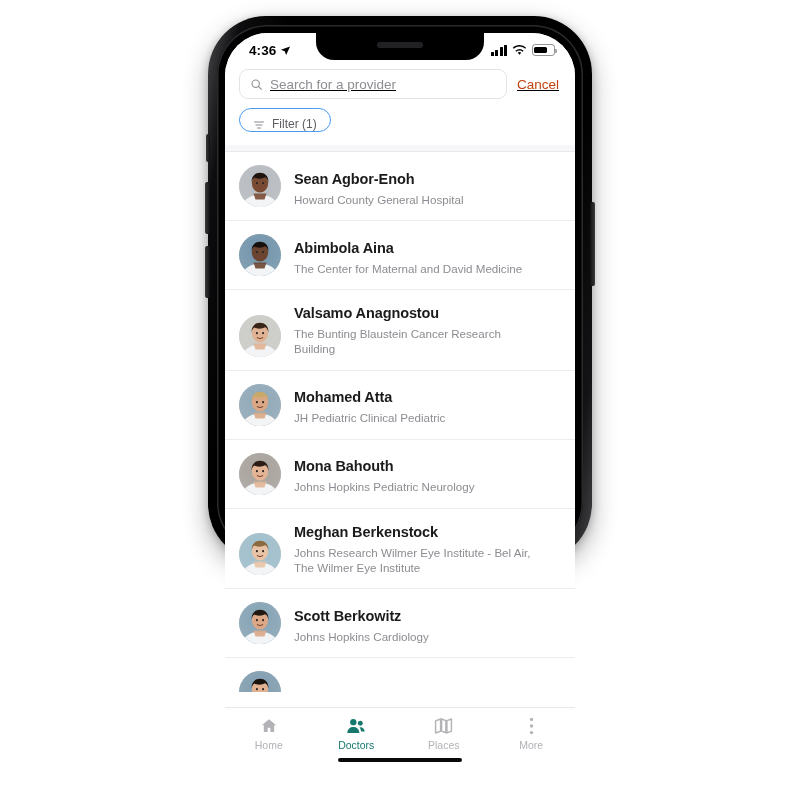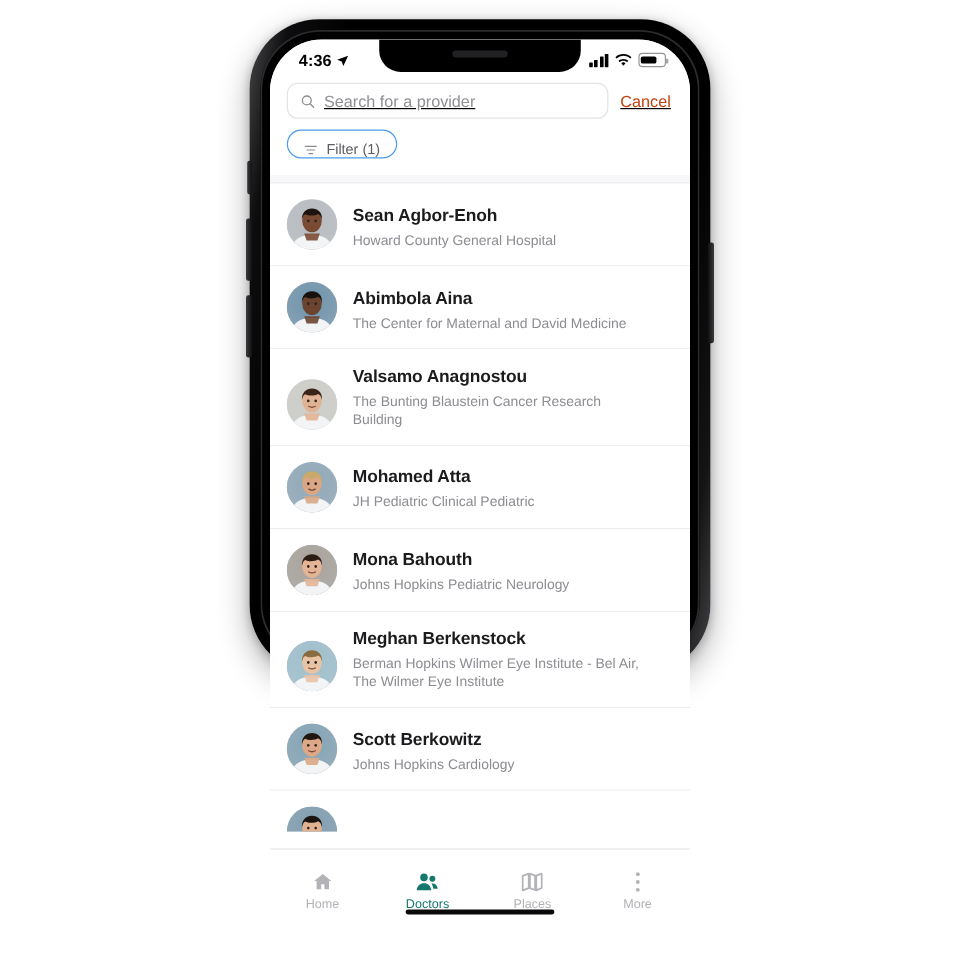--- a/index.html
+++ b/index.html
@@ -137,21 +137,21 @@
   .rsub{
     margin-top:4px; font-size:11.6px; color:#8c8c92; line-height:1.32;
     max-width: 240px;
   }
 
   
   .tabbar{
     position:absolute; left:0; right:0; bottom:0;
     height:62px; background:#fff;
     border-top:1px solid #e7e7ea;
-    display:flex; align-items:center; padding-top:8px;
+    display:flex; align-items:flex-start; padding-top:8px;
   }
   .tab{ flex:1; display:flex; flex-direction:column; align-items:center; gap:4px; }
   .tab .ic{ height:19px; display:flex; align-items:center; justify-content:center; }
   .tab .lb{ font-size:10.5px; color:#b2b2b7; }
   .tab.active .lb{ color:#16786d; }
   .home-indicator{
     position:absolute; bottom:7px; left:50%; transform:translateX(-50%);
     width:124px; height:4.5px; border-radius:3px; background:#0a0a0a;
   }
 </style>
@@ -359,21 +359,21 @@
     <path d="M14.5 28.5h13l-2 6h-9z" fill="#e8c3a6" opacity=".9"></path>
     <ellipse cx="21" cy="18" rx="8.2" ry="9.6" fill="#e8c3a6"></ellipse>
     <path d="M12.6 17.4c-.4-6 3.5-9.6 8.4-9.6s8.8 3.4 8.4 9.6c-.6-3.2-2-4.6-3.4-5.1-2.2 1.6-8.1 1.9-10.6.3-1.4.7-2.3 2.3-2.8 4.8z" fill="#8a6a3e"></path>
     <ellipse cx="17.9" cy="18.1" rx="1.05" ry="1.2" fill="#2a2320"></ellipse>
     <ellipse cx="24.1" cy="18.1" rx="1.05" ry="1.2" fill="#2a2320"></ellipse>
     <path d="M18.3 22.6q2.7 1.7 5.4 0" stroke="#7a4436" stroke-width="1.05" fill="none" stroke-linecap="round"></path>
   </svg>
             </div>
      <div class="rowtext">
        <div class="rname">Meghan Berkenstock</div>
-       <div class="rsub">Berman Hopkins Wilmer Eye Institute - Bel Air, The Wilmer Eye Institute</div>
+       <div class="rsub">Johns Research Wilmer Eye Institute - Bel Air, The Wilmer Eye Institute</div>
      </div>
           </div>
           <div class="row">
             <div class="avatar">
               <svg viewBox="0 0 42 42">
     <defs>
                   <radialGradient id="g6" cx="50%" cy="38%" r="72%">
       <stop offset="0%" stop-color="#83a3b5" stop-opacity="1"></stop>
       <stop offset="100%" stop-color="#83a3b5" stop-opacity="0.72"></stop>
     </radialGradient>

